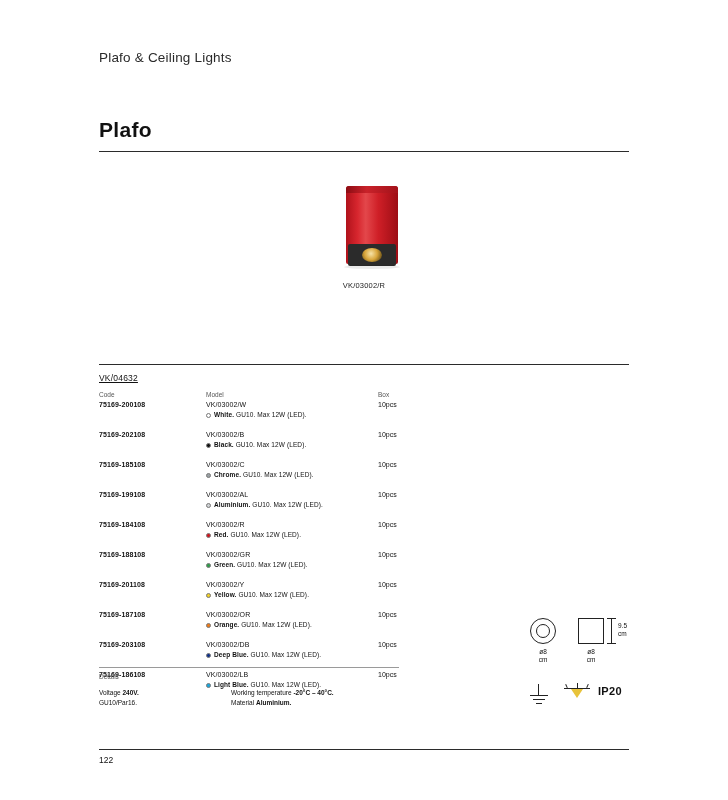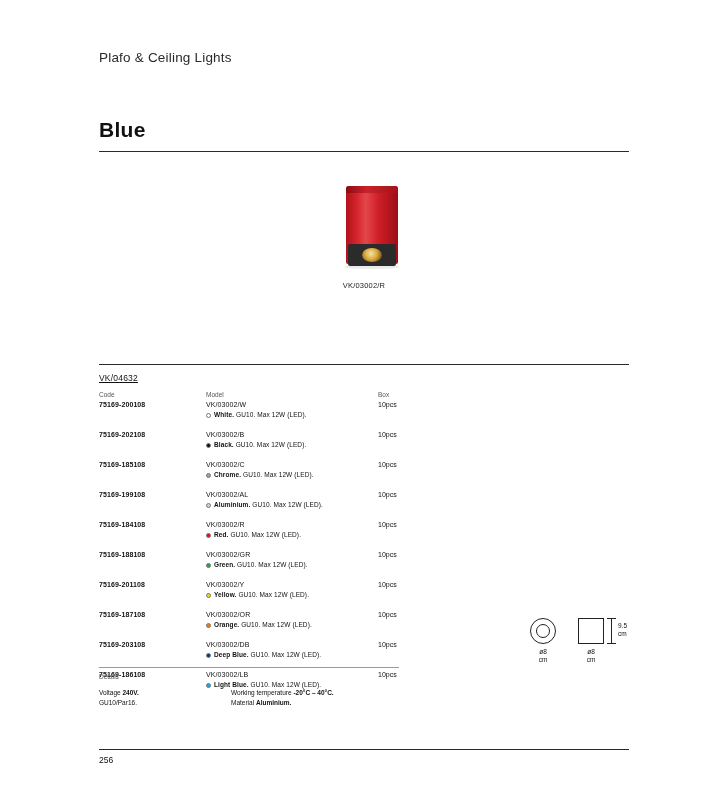--- a/index.html
+++ b/index.html
@@ -386,21 +386,21 @@
     font-size: 8.5px;
     color: #111;
   }
 </style>
 </head>
 <body>
 
 <div class="page">
 
   <div class="category">Plafo &amp; Ceiling Lights</div>
-  <div class="title">Blue</div>
+  <div class="title">Plafo</div>
   <div class="rule-top"></div>
 
   <div class="product">
     <div class="lamp-body"></div>
     <div class="lamp-top"></div>
     <div class="lamp-ring"></div>
     <div class="lamp-lens"></div>
     <div class="lamp-shadow"></div>
     <div class="product-code">VK/03002/R</div>
   </div>
@@ -505,17 +505,33 @@
     <div class="dim-lbl-1">
       <div>ø8</div>
       <div>cm</div>
     </div>
     <div class="dim-lbl-2">
       <div>ø8</div>
       <div>cm</div>
     </div>
   </div>
 
+  <div class="symbols">
+    <div class="sym-earth">
+      <div class="stem"></div>
+        <div class="b1"></div>
+        <div class="b2"></div>
+        <div class="b3"></div>
+    </div>
+    <div class="sym-bulb">
+      <div class="bar"></div>
+        <div class="ray1"></div>
+        <div class="ray2"></div>
+        <div class="ray3"></div>
+        <div class="tri"></div>
+    </div>
+    <div class="ip-code">IP20</div>
+  </div>
 
   <div class="rule-bottom"></div>
-  <div class="page-number">256</div>
+  <div class="page-number">122</div>
 
 </div>
 
 </body></html>

